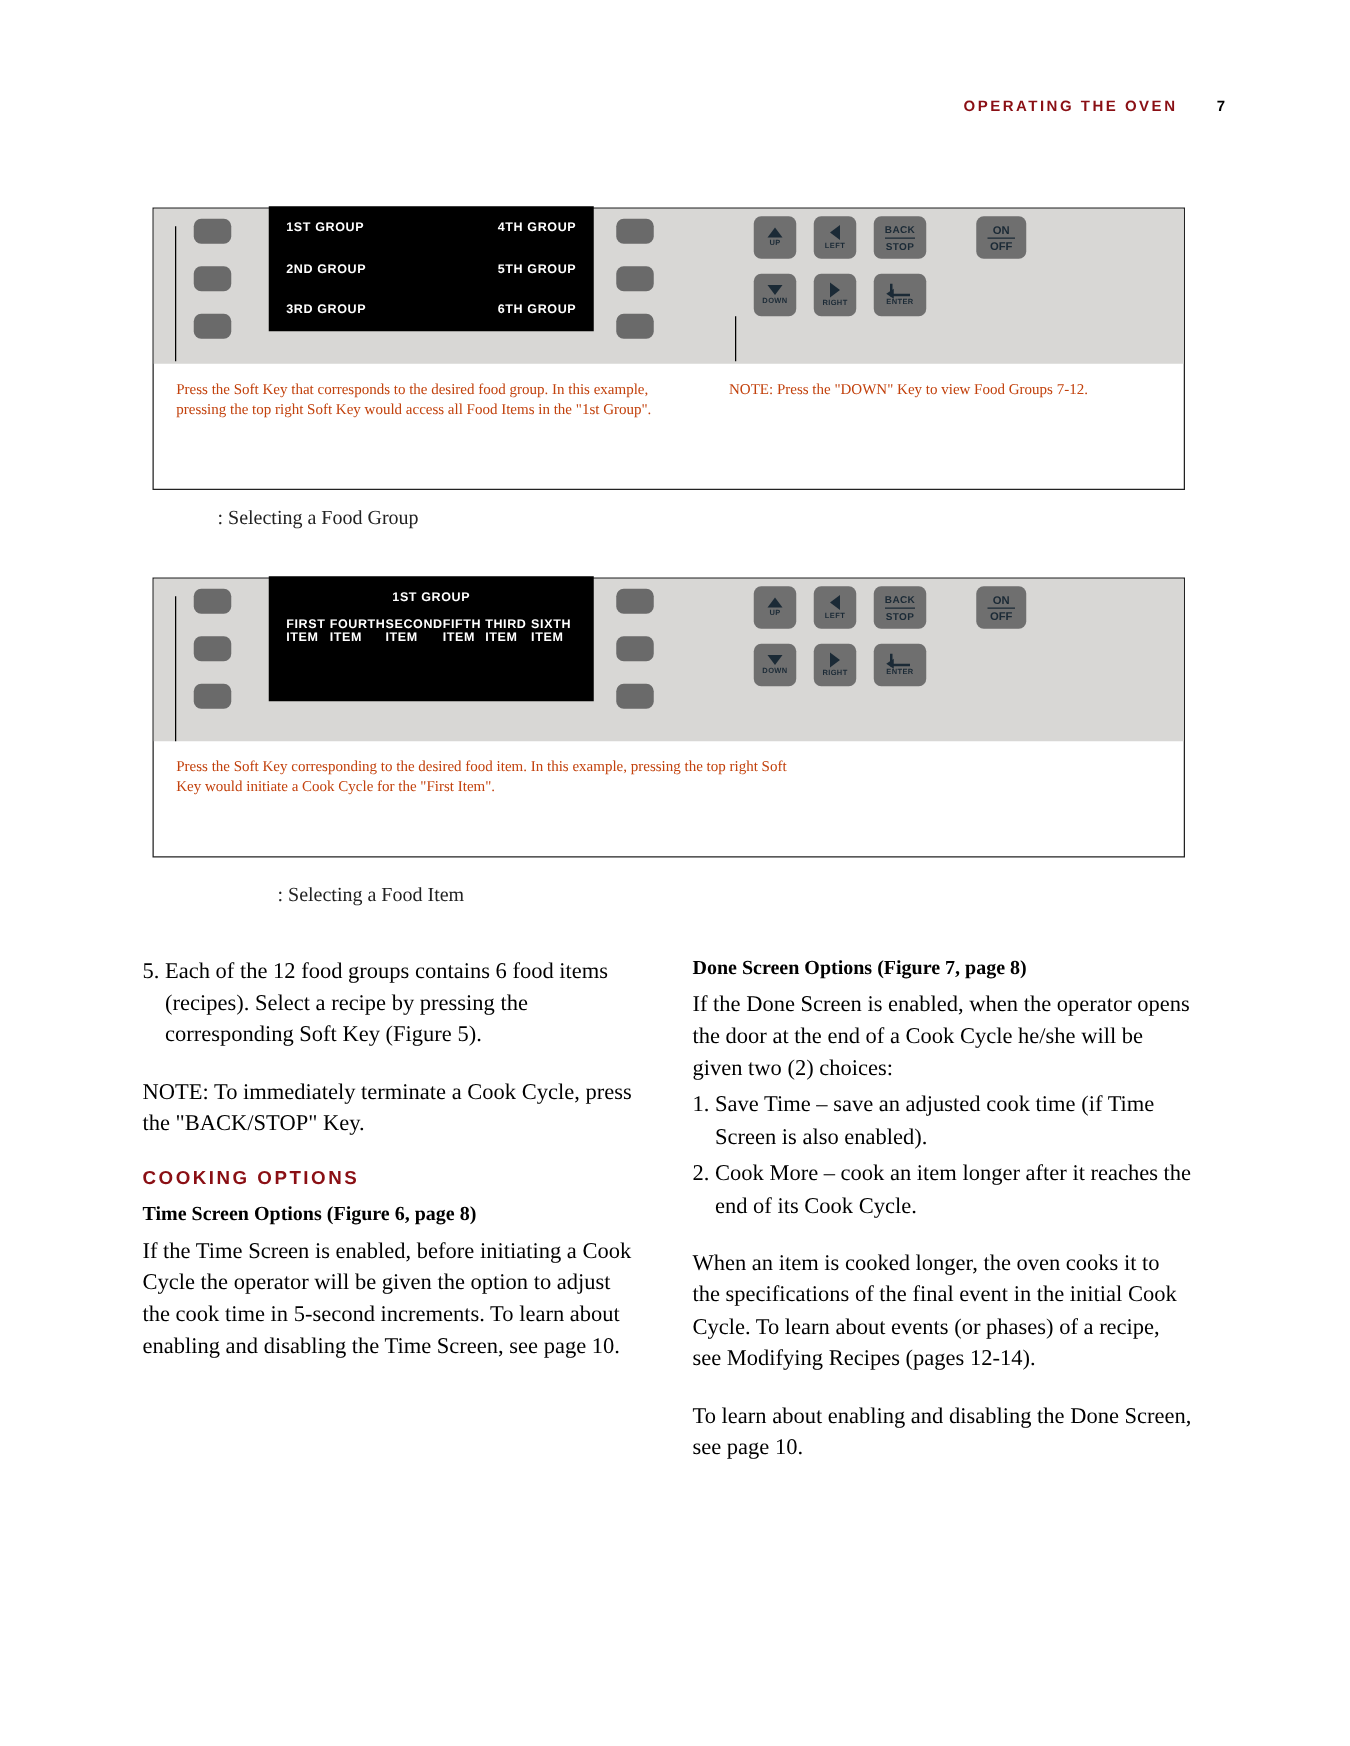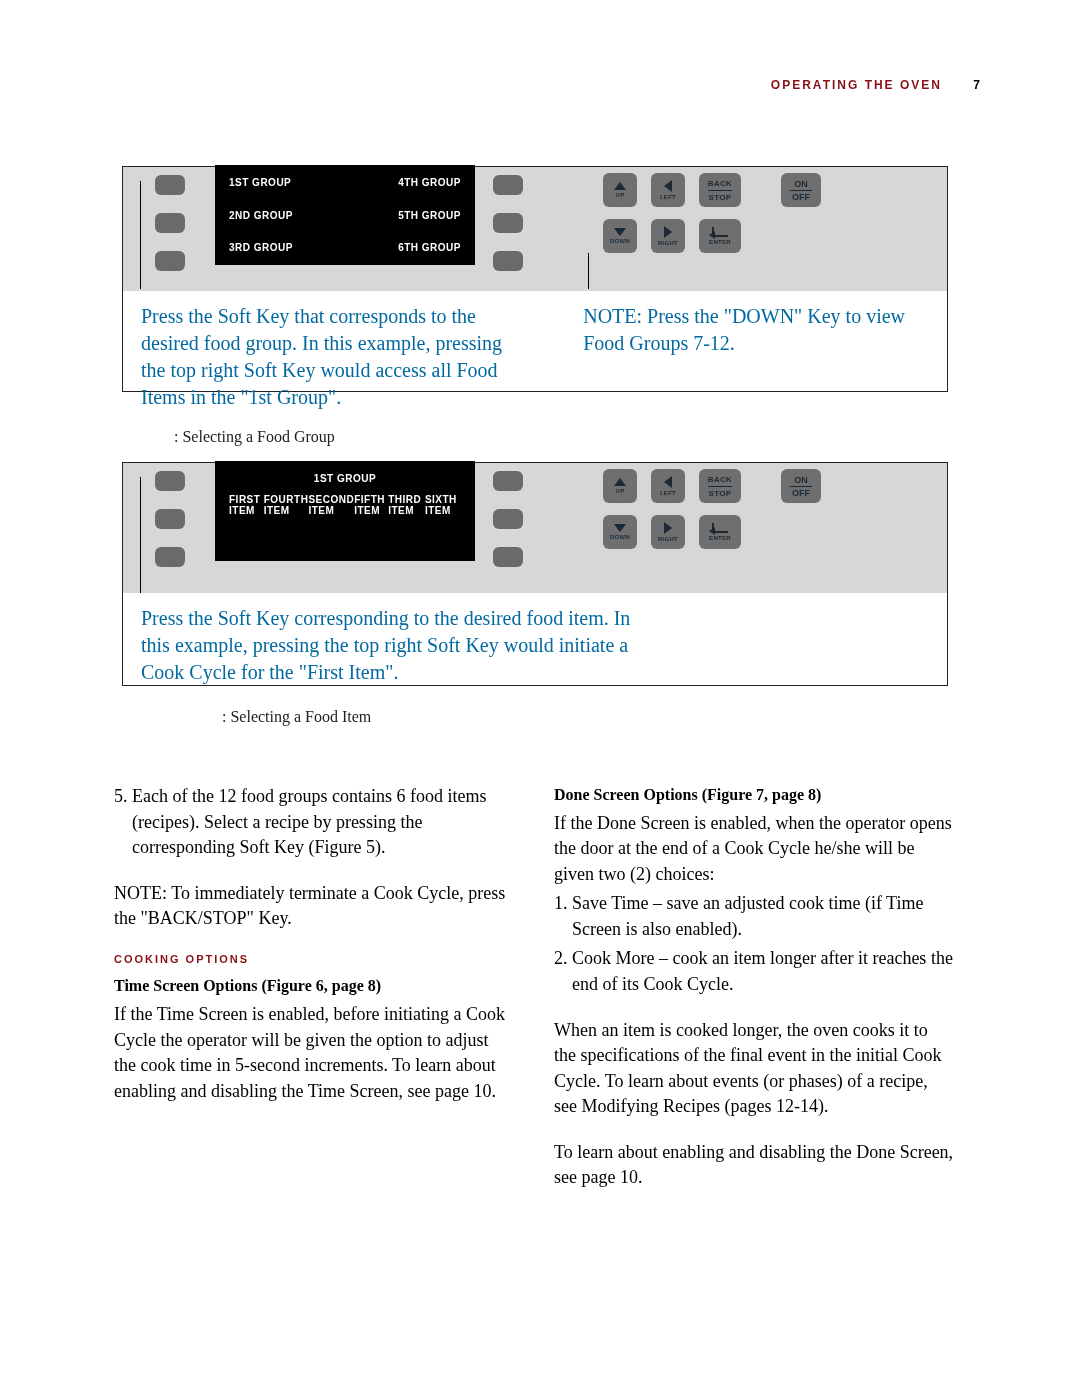--- a/index.html
+++ b/index.html
@@ -37,23 +37,23 @@
   .panel-top {
     background: #d8d7d5;
     width: 100%;
     position: relative;
     padding: 4px 16px 18px 30px;
   }
   .panel-wrap.fig1 .panel-top { height: 124px; }
   .panel-wrap.fig2 .panel-top { height: 130px; }
   .panel-bottom {
     padding: 12px 18px 14px 18px;
-    font-size: 20px;
+    font-size: 12px;
     line-height: 1.35;
-    color: #0369a1;
+    color: #c2410c;
   }
   .panel-row { position: relative; }
   
   .softkey {
     position: absolute;
     width: 30px; height: 20px;
     background: #6a6a6a;
     border-radius: 6px;
   }
   
@@ -159,37 +159,37 @@
   .callout-line {
     position: absolute;
     background: #000;
   }
   
   .fig-caption {
     position: absolute;
     font-size: 16px;
     color: #222;
   }
-  .fig-caption.c1 { top: 428px; left: 174px; }
+  .fig-caption.c1 { top: 406px; left: 174px; }
   .fig-caption.c2 { top: 708px; left: 174px; margin-left: 48px; }
   
   .body-cols {
     position: absolute;
-    top: 784px;
+    top: 764px;
     left: 114px;
     width: 840px;
     display: flex;
     gap: 40px;
   }
   .col { flex: 1; font-size: 18px; line-height: 1.42; }
   .col p { margin-bottom: 20px; }
   .step-indent { padding-left: 18px; text-indent: -18px; }
   .sec-label {
     font-family: Arial, Helvetica, sans-serif;
-    font-size: 11px;
+    font-size: 15px;
     font-weight: bold;
     letter-spacing: 2px;
     color: #8a0f14;
     margin-bottom: 8px;
     margin-top: 6px;
   }
   .sub-h {
     font-family: Liberation Serif, serif;
     font-size: 16px;
     font-weight: bold;

